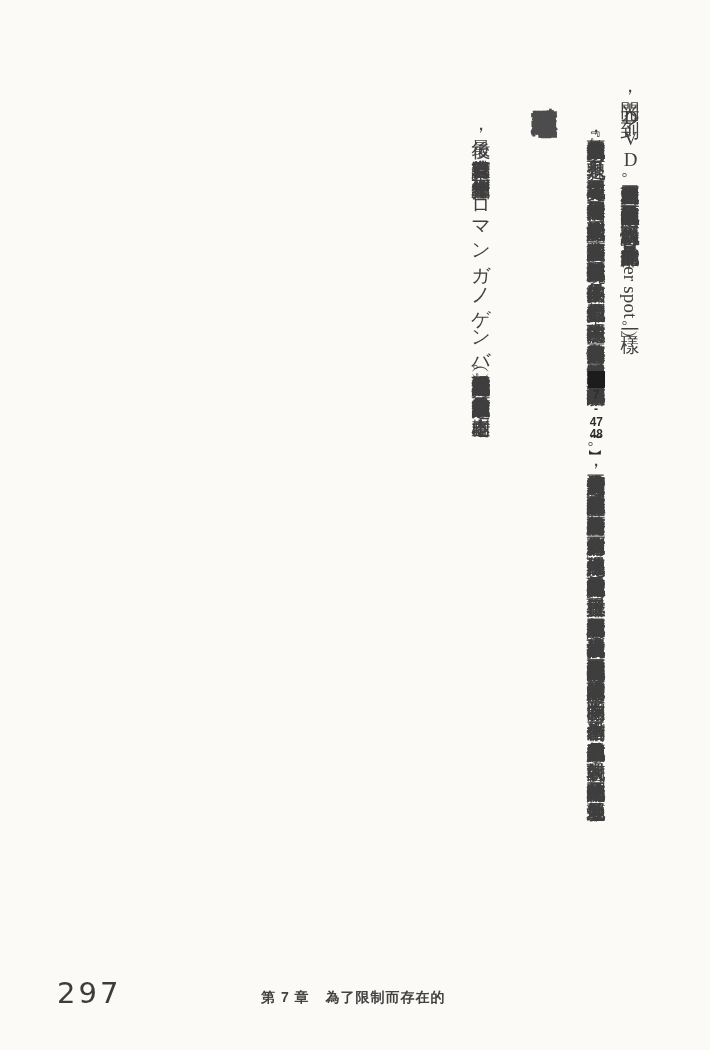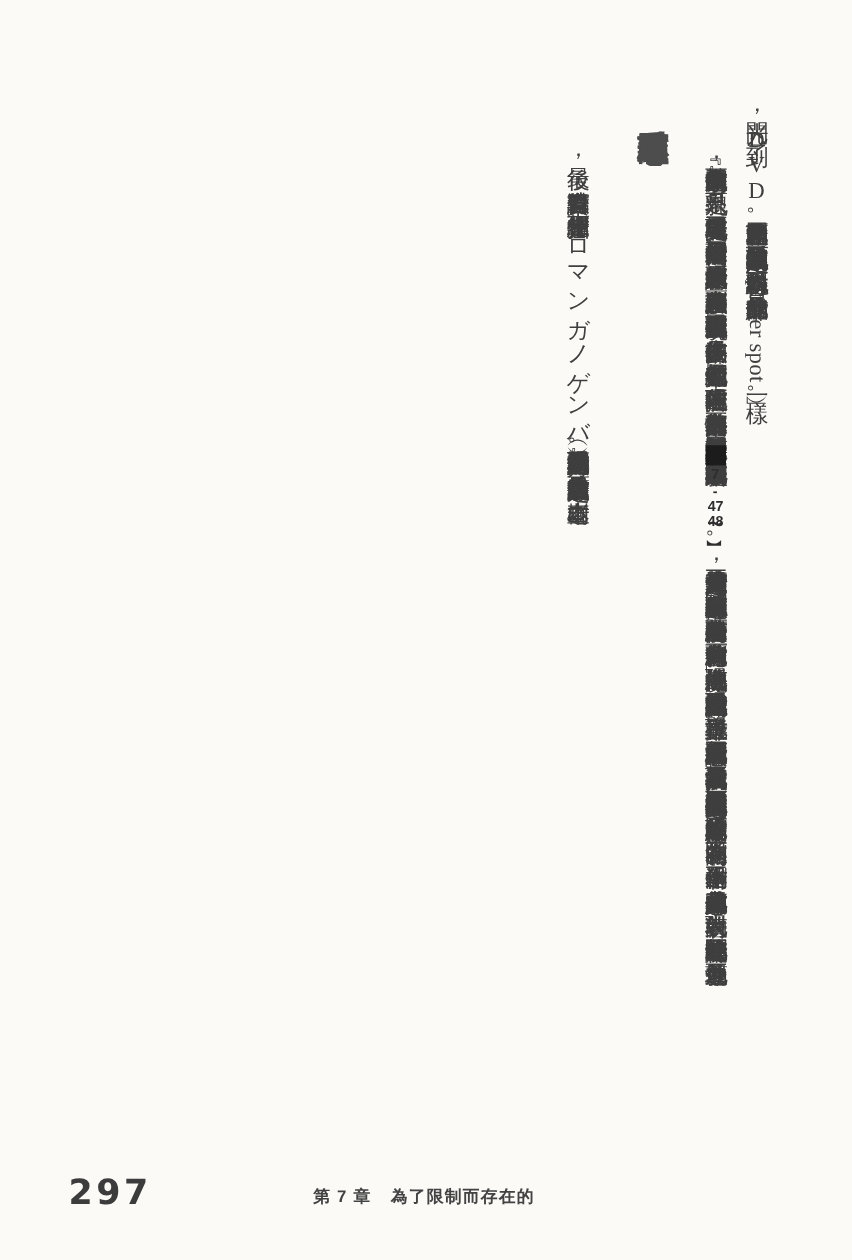--- a/index.html
+++ b/index.html
@@ -73,21 +73,21 @@
     text-orientation: upright;
   }
   .tcy { text-combine-upright: all; }
 
   
   .page-number {
     position: absolute;
     left: 57px;
     top: 976px;
     font-family: "DejaVu Sans", "Liberation Sans", sans-serif;
-    font-weight: 700;
+    font-weight: 400;
     font-size: 29px;
     letter-spacing: 3px;
     color: #3c3c3c;
   }
   .chapter-footer {
     position: absolute;
     left: 261px;
     top: 989px;
     font-family: "Liberation Sans", "DejaVu Sans", sans-serif;
     font-weight: 700;

